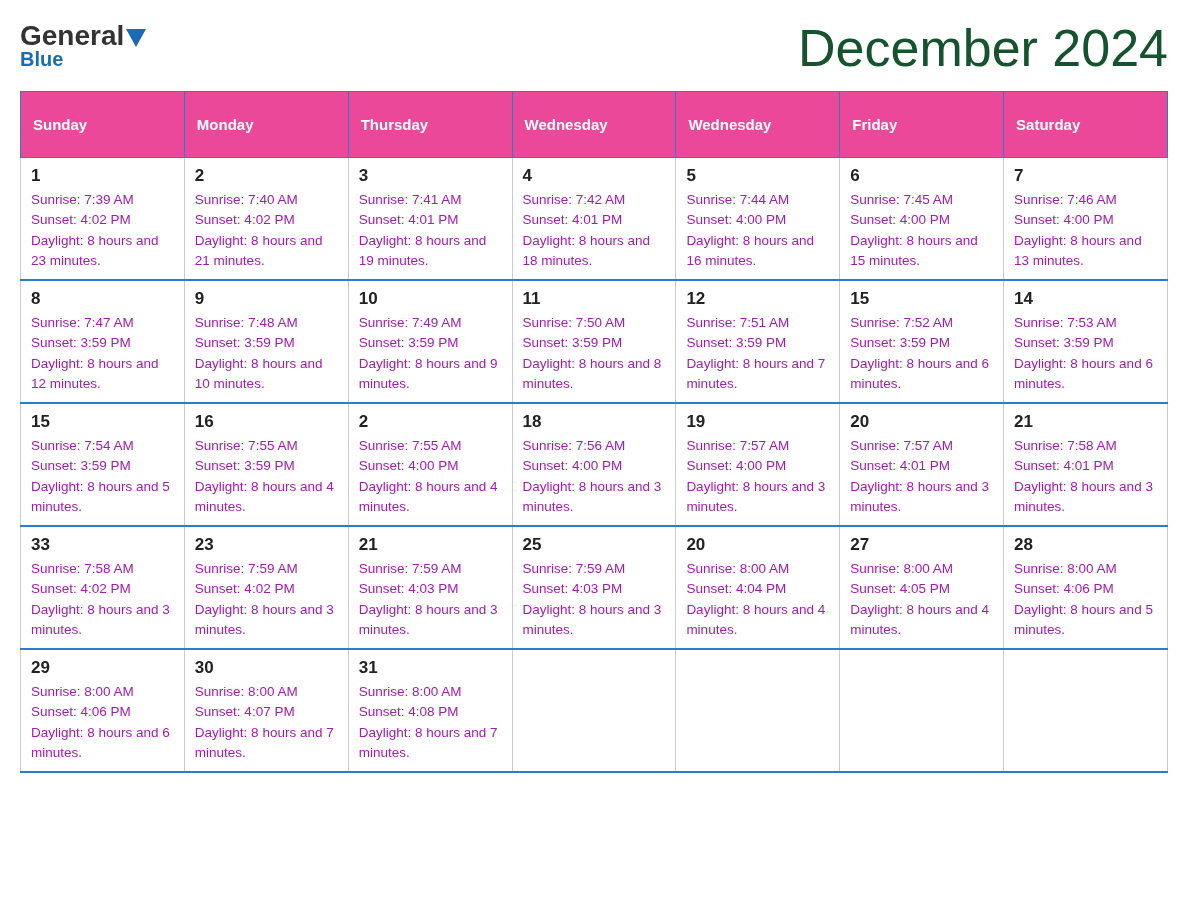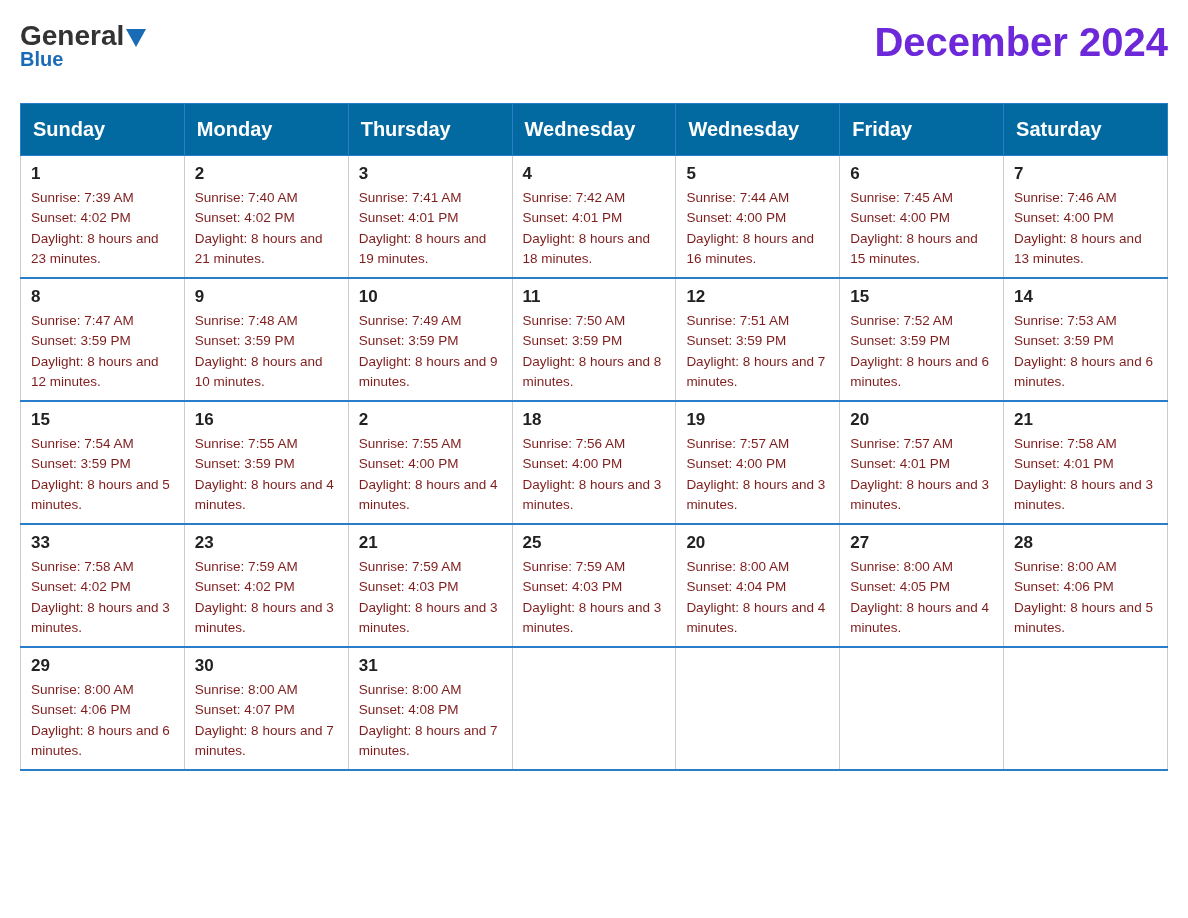--- a/index.html
+++ b/index.html
@@ -7,21 +7,21 @@
       font-family: Arial, sans-serif;
       background: #fff;
       width: 1188px;
       min-height: 918px;
       padding: 20px;
     }
     .header {
       display: flex;
       justify-content: space-between;
       align-items: flex-start;
-      margin-bottom: 32px;
+      margin-bottom: 14px;
     }
     .logo {
       display: flex;
       flex-direction: column;
     }
     .logo-text {
       display: flex;
       align-items: center;
       font-size: 28px;
       font-weight: bold;
@@ -41,40 +41,40 @@
     .logo-subtitle {
       color: #1a6bb5;
       font-size: 20px;
       font-weight: bold;
       margin-top: -4px;
     }
     .title-area {
       text-align: right;
     }
     .month-title {
-      font-size: 40px;
-      font-weight: bold;
-      color: #6d28d9;
+      font-size: 52px;
+      font-weight: normal;
+      color: #14532d;
       line-height: 1.1;
     }
     .location {
       font-size: 22px;
       color: #444;
       margin-top: 4px;
     }
     .calendar {
       width: 100%;
       border-collapse: collapse;
     }
     .calendar thead th {
-      background-color: #0369a1;
+      background-color: #ec4899;
       color: #fff;
-      font-size: 20px;
-      font-weight: bold;
-      padding: 14px 12px;
+      font-size: 15px;
+      font-weight: bold;
+      padding: 24px 12px;
       text-align: left;
       border: 1px solid #2a7dc9;
     }
     .calendar tbody td {
       border: 1px solid #ccc;
       vertical-align: top;
       padding: 8px 10px;
       width: 14.28%;
       min-height: 100px;
     }
@@ -82,21 +82,21 @@
       border-bottom: 2px solid #2a7dc9;
     }
     .day-number {
       font-size: 17px;
       font-weight: bold;
       color: #222;
       margin-bottom: 4px;
     }
     .day-info {
       font-size: 13.5px;
-      color: #7f1d1d;
+      color: #a21caf;
       line-height: 1.5;
     }
     .empty-cell {
       background: #fff;
     }
   </style>
 </head>
 <body>
 
 <div class="header">

